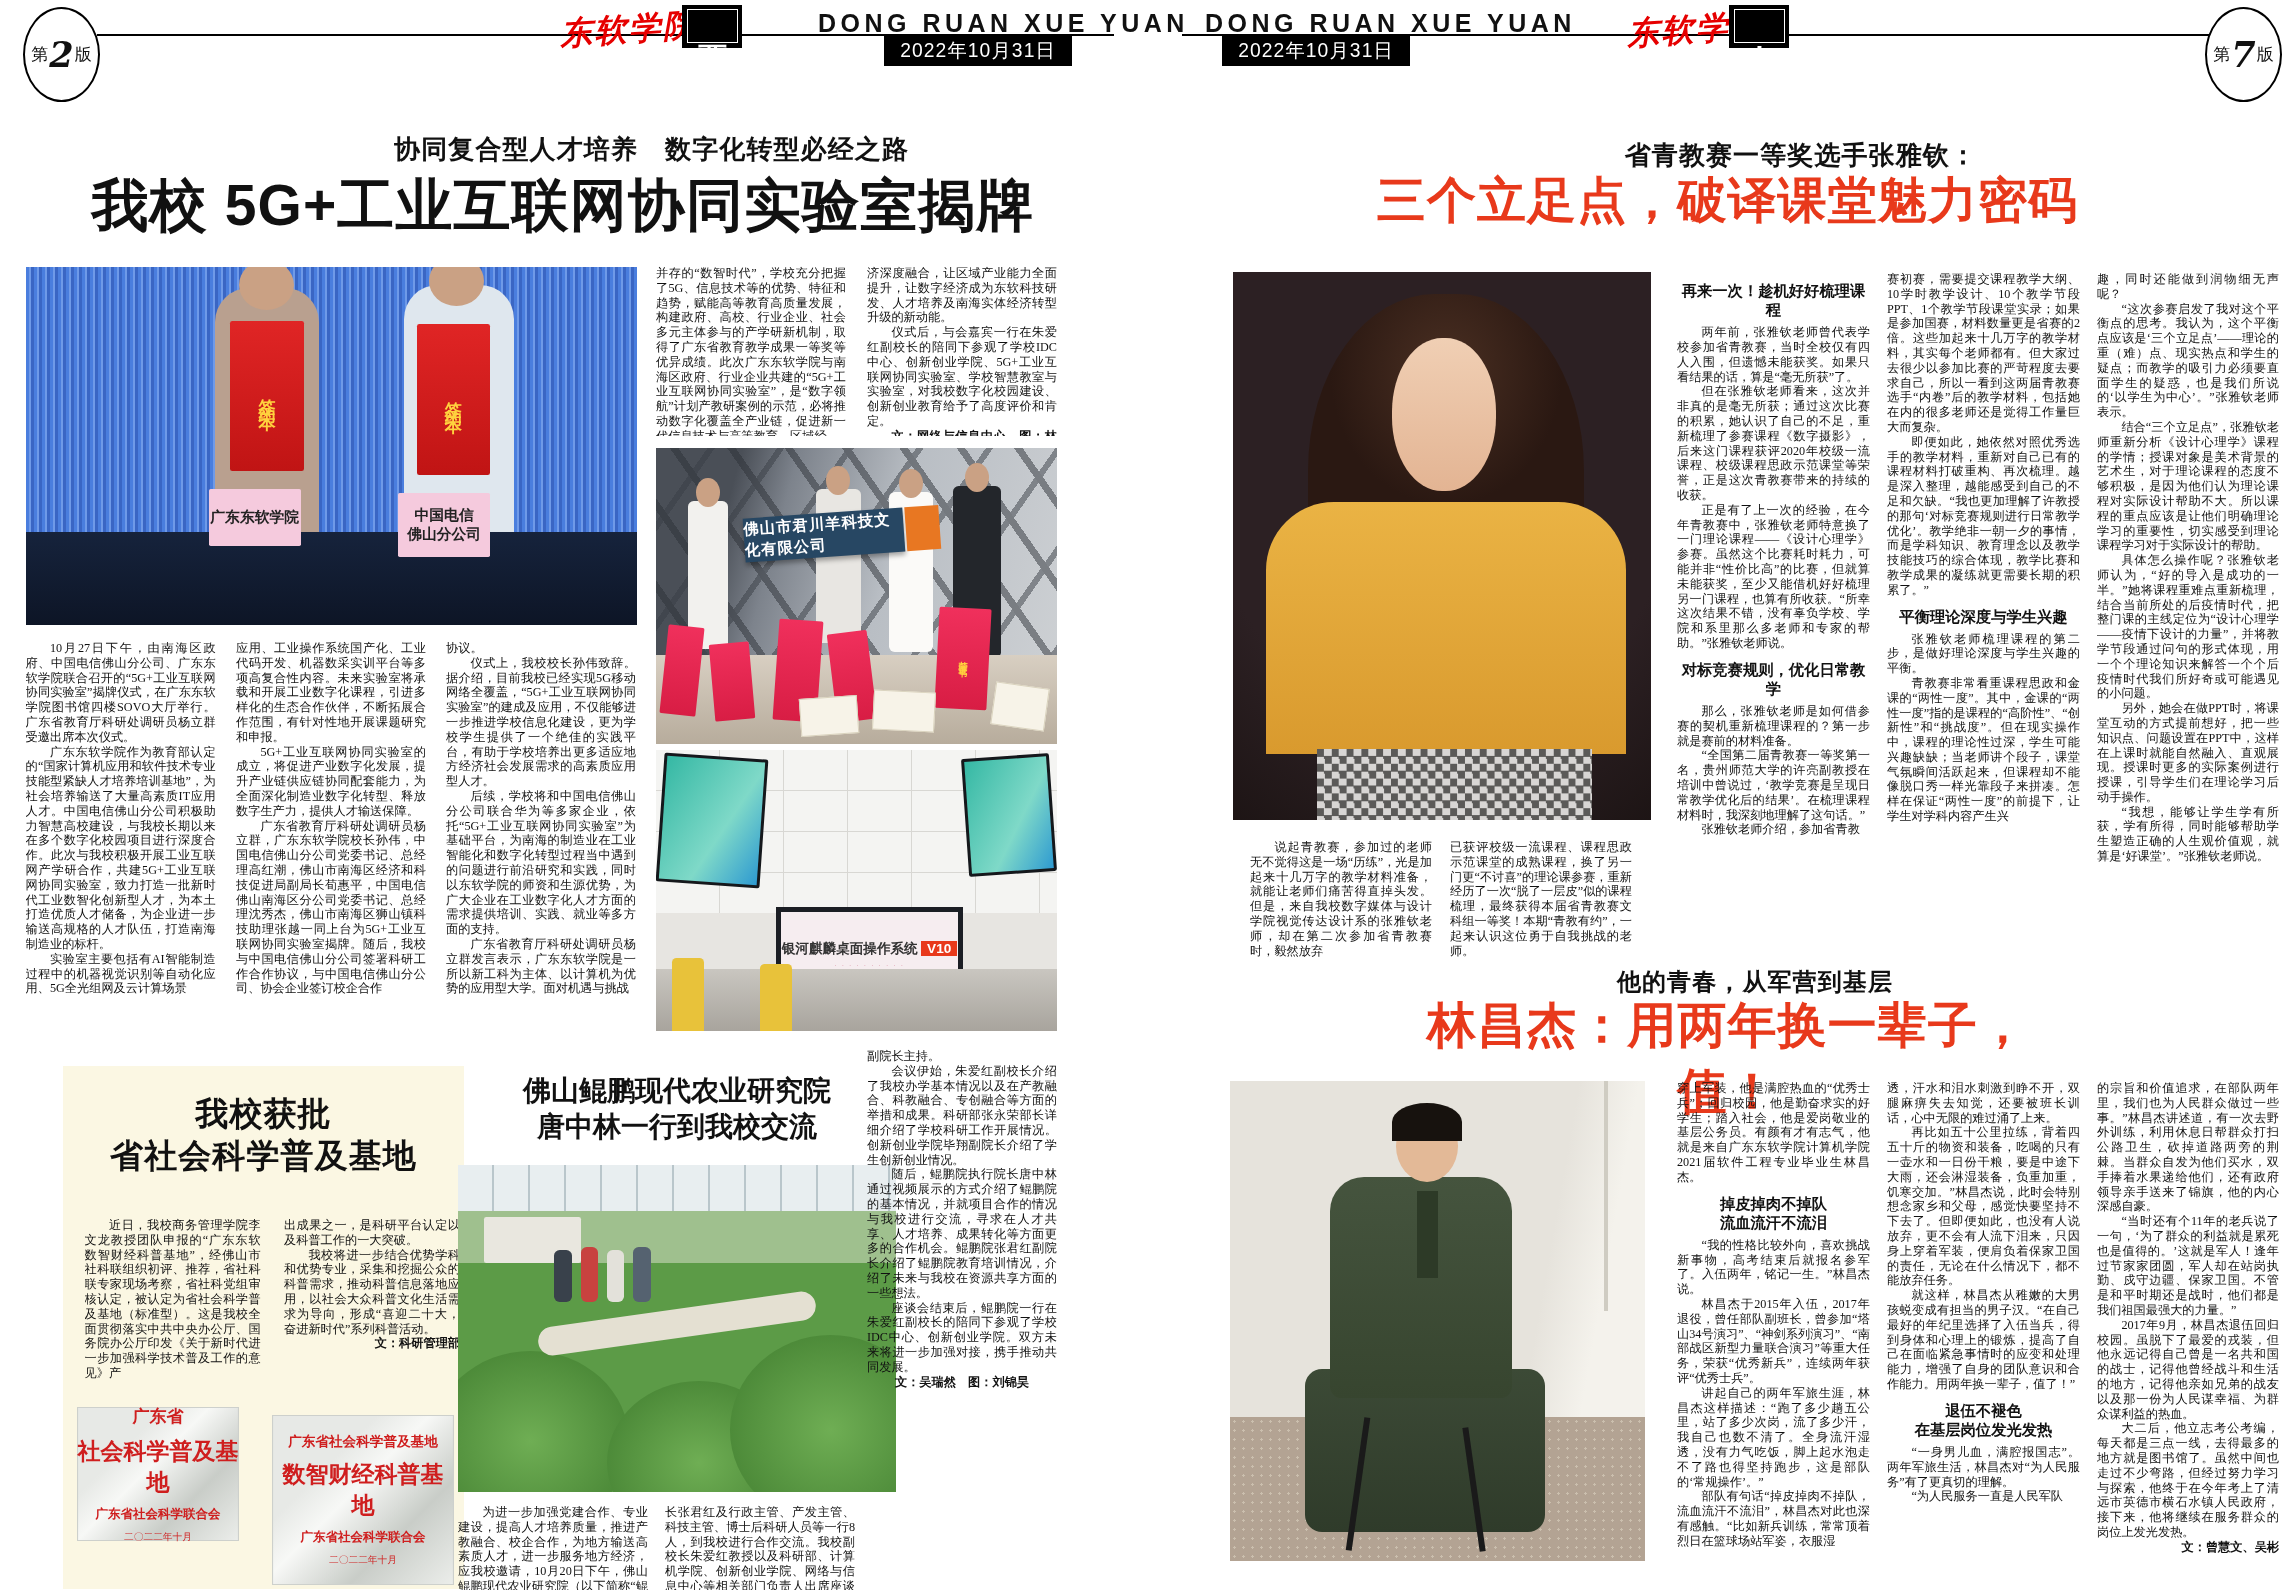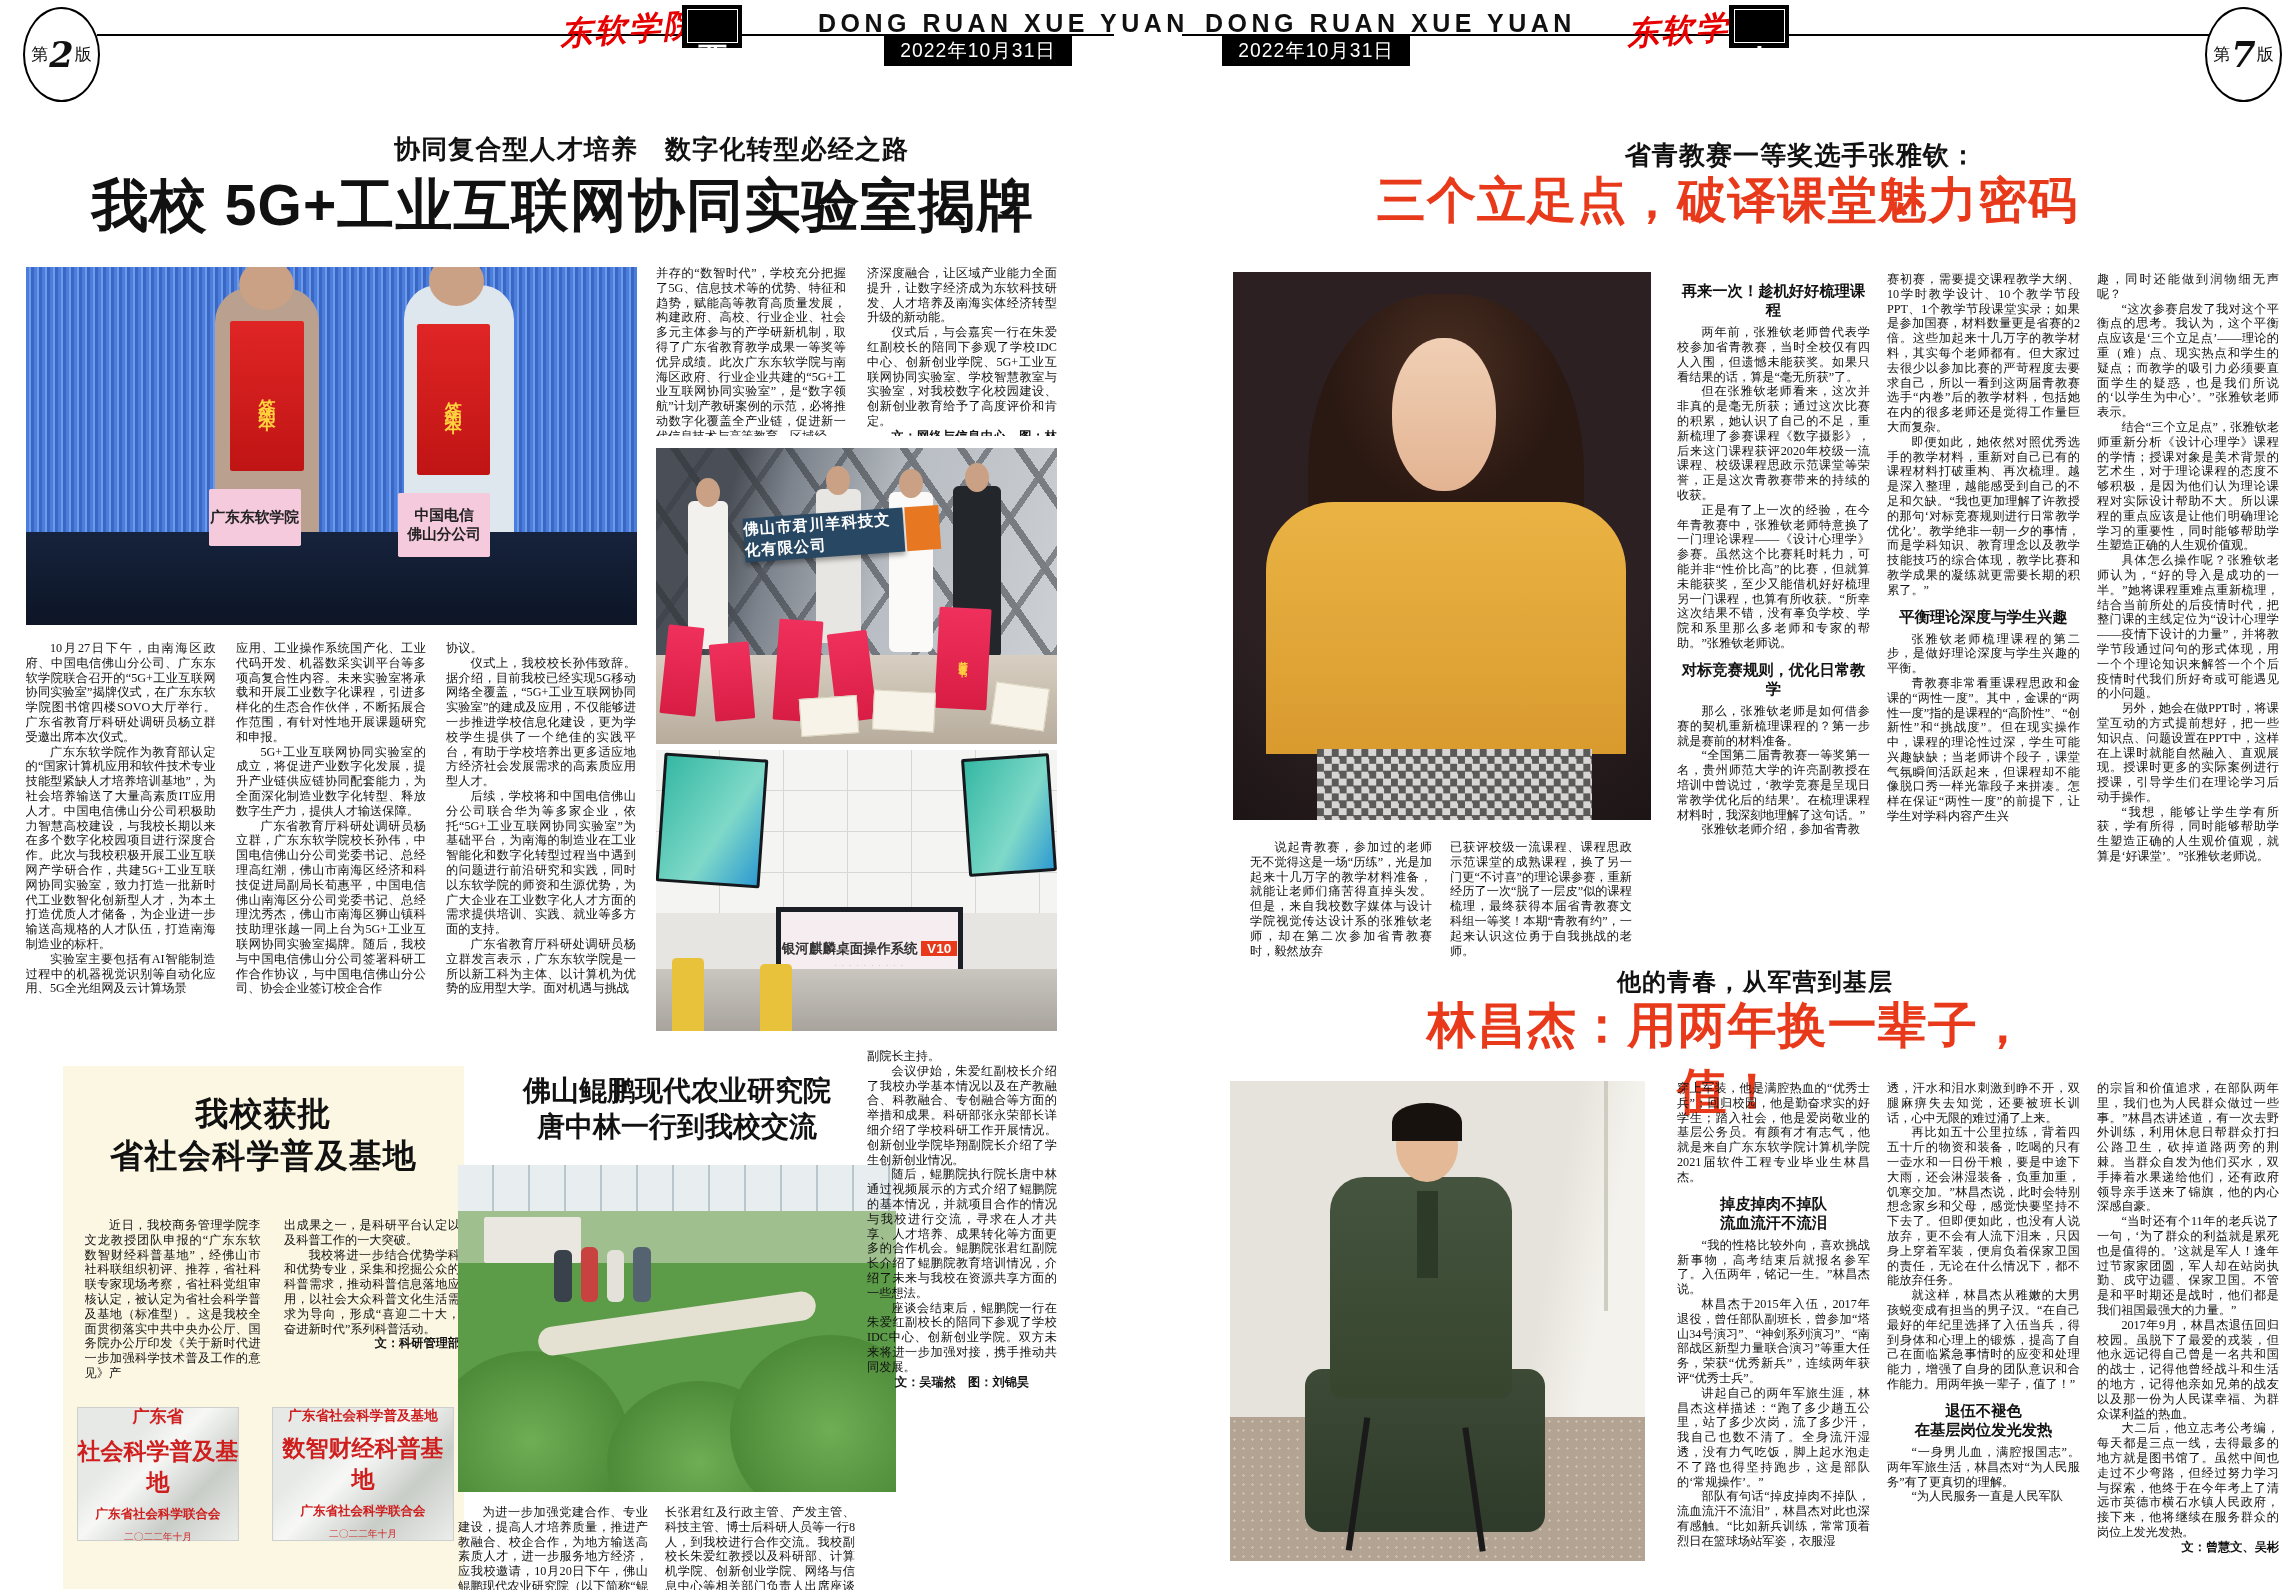--- a/index.html
+++ b/index.html
@@ -255,21 +255,21 @@
       <p class="cont">出成果之一，是科研平台认定以及科普工作的一大突破。</p>
       <p>我校将进一步结合优势学科和优势专业，采集和挖掘公众的科普需求，推动科普信息落地应用，以社会大众科普文化生活需求为导向，形成“喜迎二十大，奋进新时代”系列科普活动。</p>
       <p class="b r">文：科研管理部</p>
     </div>
   <div class="plaque" style="left:14px;top:341px;width:162px;height:134px;">
     <div class="l1">广东省</div>
     <div class="l2">社会科学普及基地</div>
     <div class="l3">广东省社会科学联合会</div>
     <div class="l4">二〇二二年十月</div>
   </div>
-  <div class="plaque" style="left:209px;top:341px;width:182px;height:134px;">
+  <div class="plaque" style="left:209px;top:349px;width:182px;height:170px;">
     <div class="l1" style="font-size:13.6px;">广东省社会科学普及基地</div>
     <div class="l2">数智财经科普基地</div>
     <div class="l3">广东省社会科学联合会</div>
     <div class="l4">二〇二二年十月</div>
   </div>
 </div>
 
 <div class="abs midhead" style="left:458px;top:1073px;width:438px;">佛山鲲鹏现代农业研究院
 唐中林一行到我校交流</div>
 <div class="abs photo ph-farm" style="left:458px;top:1165px;width:438px;height:327px;">
@@ -342,21 +342,21 @@
 <div class="abs col" style="left:1887px;top:272px;width:193px;height:698px;">
     <p class="cont">赛初赛，需要提交课程教学大纲、10学时教学设计、10个教学节段PPT、1个教学节段课堂实录；如果是参加国赛，材料数量更是省赛的2倍。这些加起来十几万字的教学材料，其实每个老师都有。但大家过去很少以参加比赛的严苛程度去要求自己，所以一看到这两届青教赛选手“内卷”后的教学材料，包括她在内的很多老师还是觉得工作量巨大而复杂。</p>
     <p>即便如此，她依然对照优秀选手的教学材料，重新对自己已有的课程材料打破重构、再次梳理。越是深入整理，越能感受到自己的不足和欠缺。“我也更加理解了许教授的那句‘对标竞赛规则进行日常教学优化’。教学绝非一朝一夕的事情，而是学科知识、教育理念以及教学技能技巧的综合体现，教学比赛和教学成果的凝练就更需要长期的积累了。”</p>
     <p class="h">平衡理论深度与学生兴趣</p>
     <p>张雅钦老师梳理课程的第二步，是做好理论深度与学生兴趣的平衡。</p>
     <p>青教赛非常看重课程思政和金课的“两性一度”。其中，金课的“两性一度”指的是课程的“高阶性”、“创新性”和“挑战度”。但在现实操作中，课程的理论性过深，学生可能兴趣缺缺；当老师讲个段子，课堂气氛瞬间活跃起来，但课程却不能像脱口秀一样光靠段子来拼凑。怎样在保证“两性一度”的前提下，让学生对学科内容产生兴</p>
   </div>
 <div class="abs col" style="left:2097px;top:272px;width:182px;height:698px;">
     <p class="cont">趣，同时还能做到润物细无声呢？</p>
     <p>“这次参赛启发了我对这个平衡点的思考。我认为，这个平衡点应该是‘三个立足点’——理论的重（难）点、现实热点和学生的疑点；而教学的吸引力必须要直面学生的疑惑，也是我们所说的‘以学生为中心’。”张雅钦老师表示。</p>
-    <p>结合“三个立足点”，张雅钦老师重新分析《设计心理学》课程的学情；授课对象是美术背景的艺术生，对于理论课程的态度不够积极，是因为他们认为理论课程对实际设计帮助不大。所以课程的重点应该是让他们明确理论学习的重要性，同时能够帮助学生塑造正确的人生观价值观。</p>
+    <p>结合“三个立足点”，张雅钦老师重新分析《设计心理学》课程的学情；授课对象是美术背景的艺术生，对于理论课程的态度不够积极，是因为他们认为理论课程对实际设计帮助不大。所以课程的重点应该是让他们明确理论学习的重要性，切实感受到理论课程学习对于实际设计的帮助。</p>
     <p>具体怎么操作呢？张雅钦老师认为，“好的导入是成功的一半。”她将课程重难点重新梳理，结合当前所处的后疫情时代，把整门课的主线定位为“设计心理学——疫情下设计的力量”，并将教学节段通过问句的形式体现，用一个个理论知识来解答一个个后疫情时代我们所好奇或可能遇见的小问题。</p>
     <p>另外，她会在做PPT时，将课堂互动的方式提前想好，把一些知识点、问题设置在PPT中，这样在上课时就能自然融入、直观展现。授课时更多的实际案例进行授课，引导学生们在理论学习后动手操作。</p>
     <p>“我想，能够让学生学有所获，学有所得，同时能够帮助学生塑造正确的人生观价值观，就算是‘好课堂’。”张雅钦老师说。</p>
   </div>
 
 <div class="abs kicker" style="left:1450px;top:954px;width:443px;font-size:24px;margin-top:12px;">他的青春，从军营到基层</div>
 <div class="abs mainhead redhead" style="left:1381px;top:993px;width:693px;font-size:49px;">林昌杰：用两年换一辈子，值！</div>
 
 <div class="abs photo ph-soldier" style="left:1230px;top:1081px;width:415px;height:480px;">
   <div class="winline"></div>

